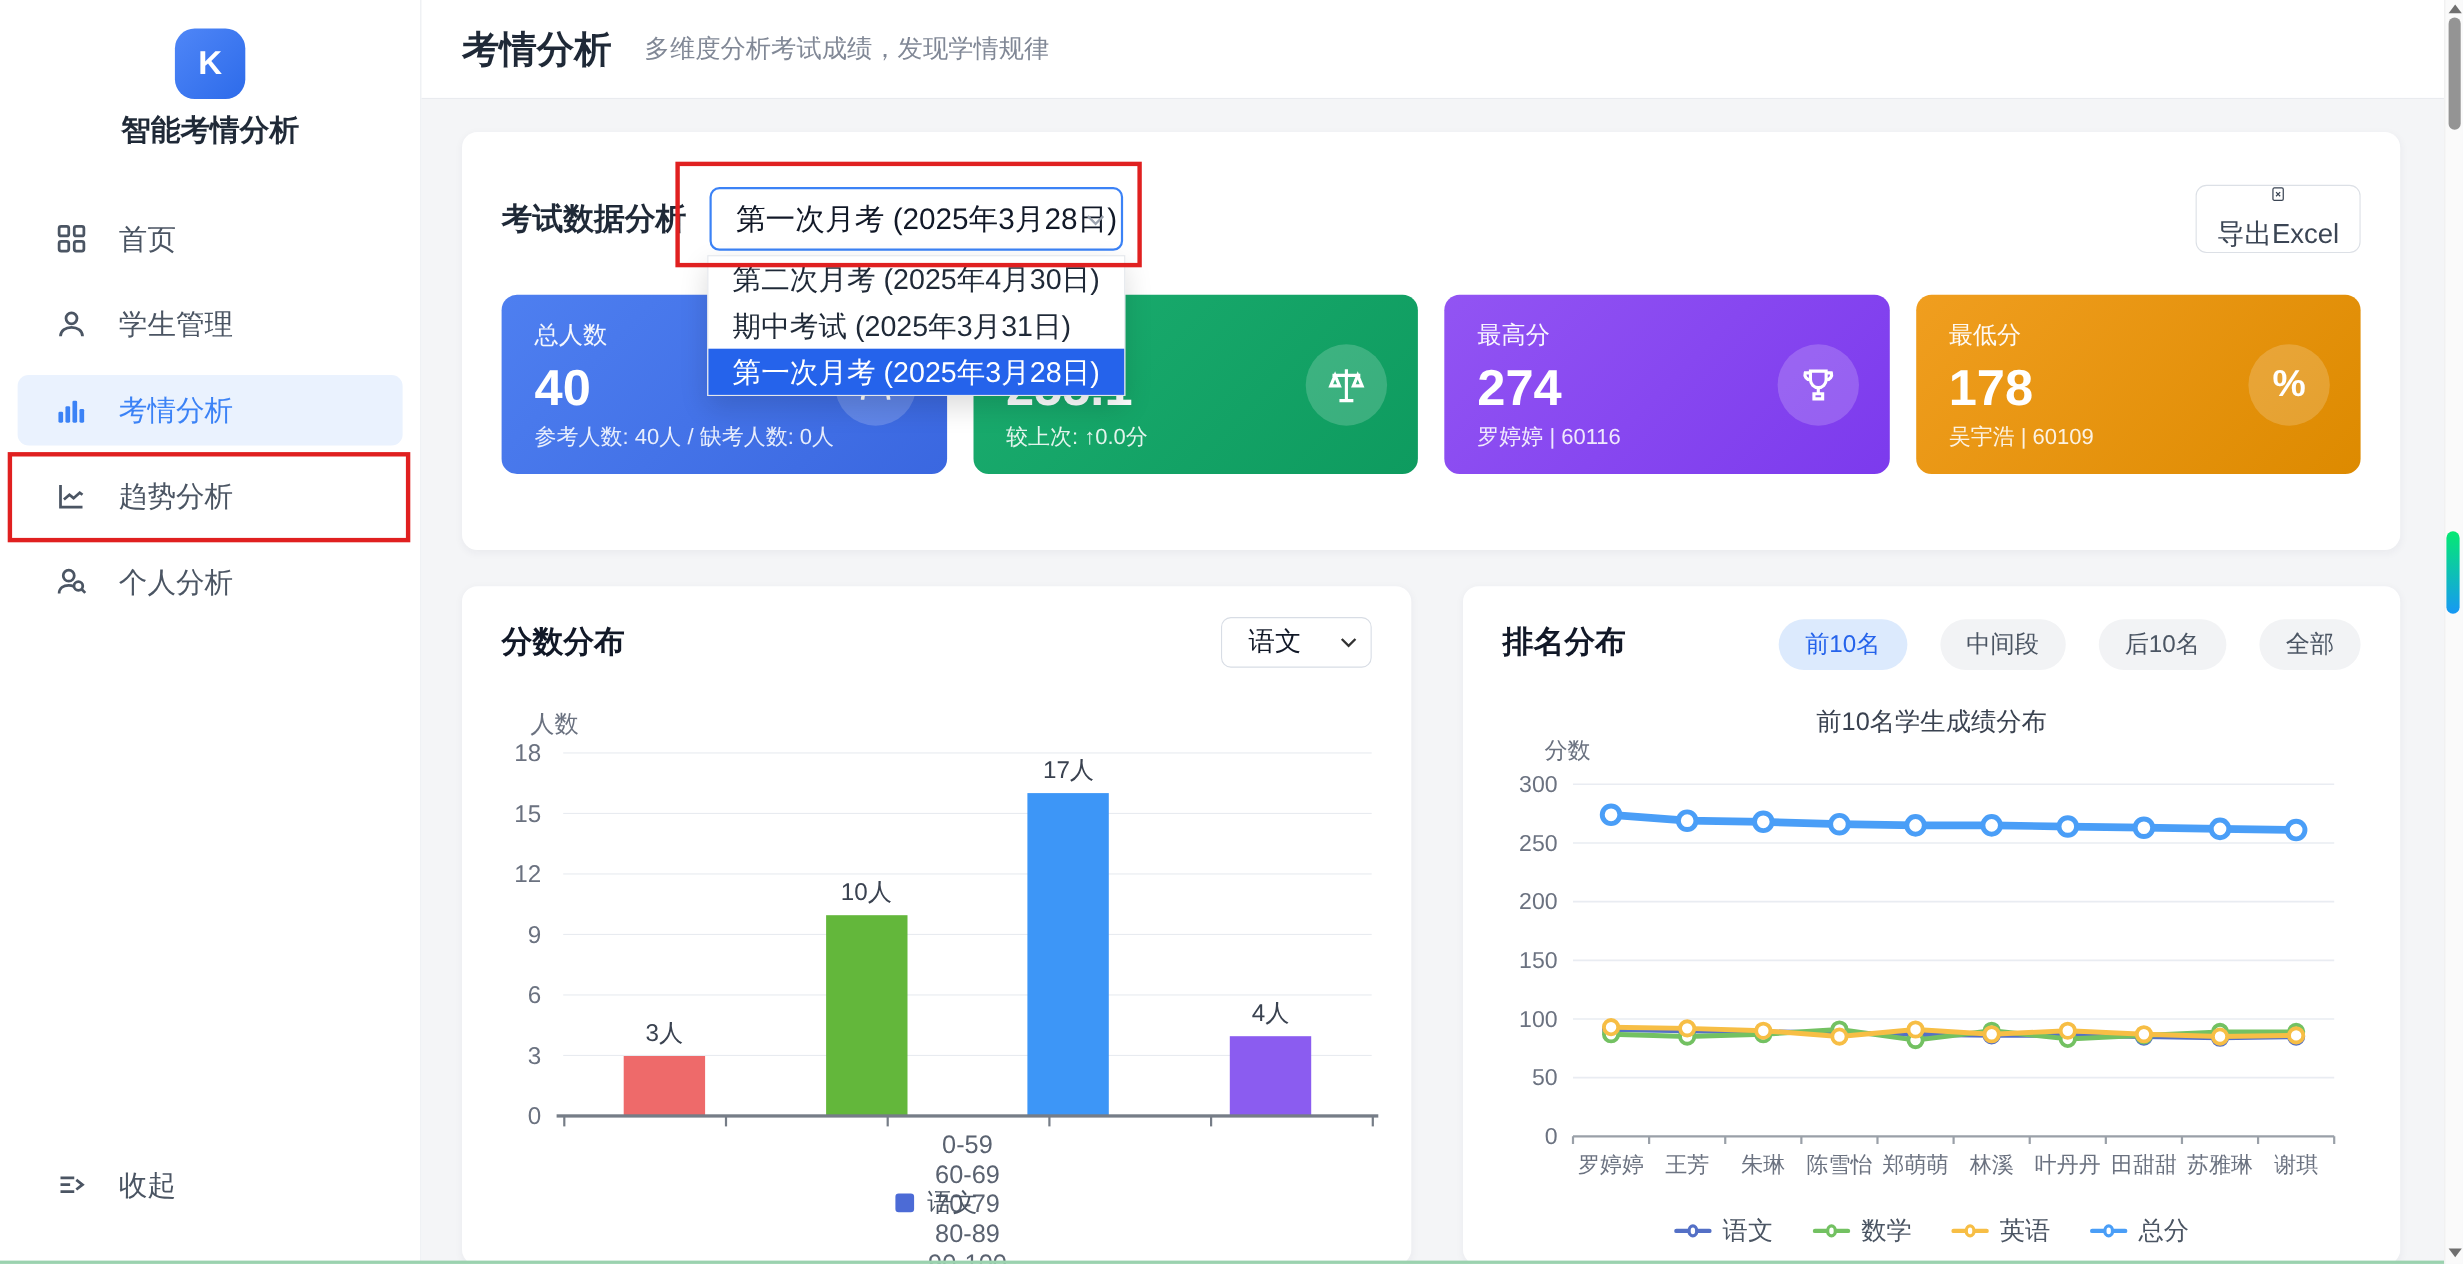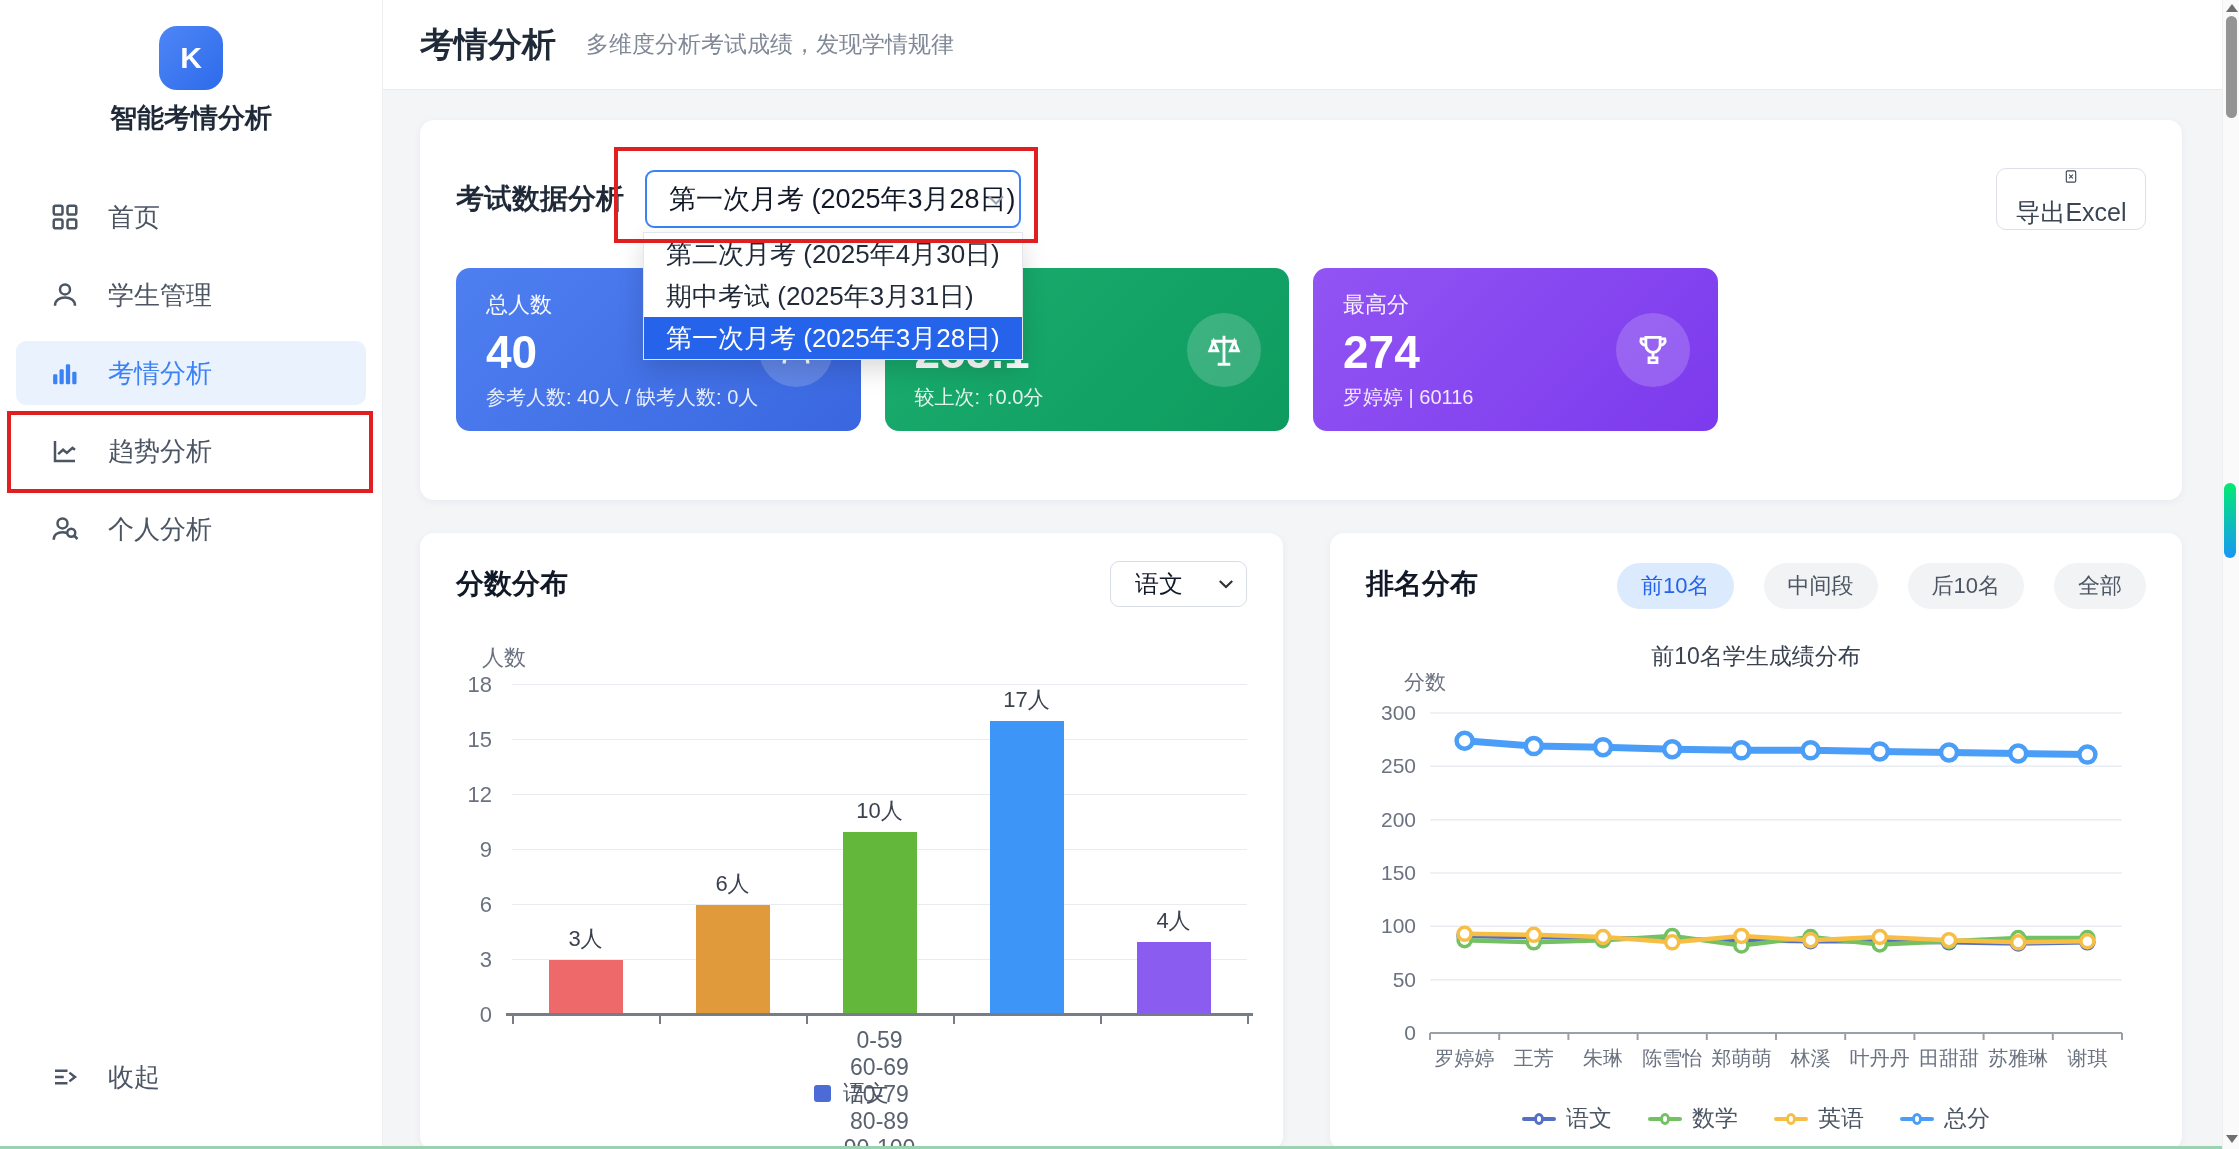--- a/index.html
+++ b/index.html
@@ -240,20 +240,28 @@
           <div class="stat-sub">罗婷婷 | 60116</div>
           <div class="stat-icon-circle">
             <svg viewBox="0 0 24 24" fill="none" stroke="#fff" stroke-width="1.8">
                 <path d="M7.5 4h9v5a4.5 4.5 0 0 1-9 0V4z"></path>
                 <path d="M7.5 5H4.5a3 3 0 0 0 3 4"></path>
                 <path d="M16.5 5h3a3 3 0 0 1-3 4"></path>
                 <path d="M12 13.5V17"></path>
                 <path d="M9.5 17h5v3h-5z"></path>
               </svg>
           </div>
+        </div>
+        <div class="stat-card" style="background:linear-gradient(135deg,#F09E1F,#DD8A00);">
+          <div class="stat-label">最低分</div>
+          <div class="stat-value">178</div>
+          <div class="stat-sub">吴宇浩 | 60109</div>
+          <div class="stat-icon-circle">
+              <span class="pct">%</span>
+            </div>
         </div>
       </div>
     </section>
 
     <section class="card card-score">
       <div class="chart-title">分数分布</div>
       <div class="subject-select">
         <span>语文</span>
         <svg class="chev" viewBox="0 0 18 12" fill="none" stroke="currentColor" stroke-width="2.4">
             <path d="M2 2.5 9 9.5 16 2.5"></path>
@@ -273,24 +281,20 @@
           <div class="gridline" style="bottom: 16.6667%;"></div>
           <div class="gridline" style="bottom: 33.3333%;"></div>
           <div class="gridline" style="bottom: 50%;"></div>
           <div class="gridline" style="bottom: 66.6667%;"></div>
           <div class="gridline" style="bottom: 83.3333%;"></div>
           <div class="gridline" style="bottom: 100%;"></div>
           <div class="score-bars">
             <div class="bar-slot">
               <div class="bar-value">3人</div>
               <div class="bar" style="height: 16.6667%; background: rgb(238, 106, 106);"></div>
-            </div>
-            <div class="bar-slot">
-              <div class="bar-value">6人</div>
-              <div class="bar" style="height: 33.3333%; background: rgb(224, 154, 60);"></div>
             </div>
             <div class="bar-slot">
               <div class="bar-value">10人</div>
               <div class="bar" style="height: 55.5556%; background: rgb(99, 183, 59);"></div>
             </div>
             <div class="bar-slot">
               <div class="bar-value">17人</div>
               <div class="bar" style="height: 94.4444%; background: rgb(61, 150, 247);"></div>
             </div>
             <div class="bar-slot">

